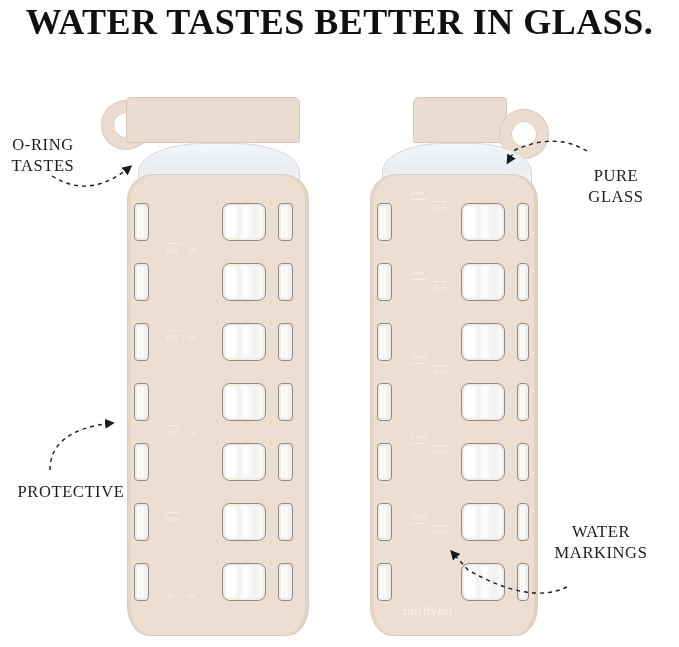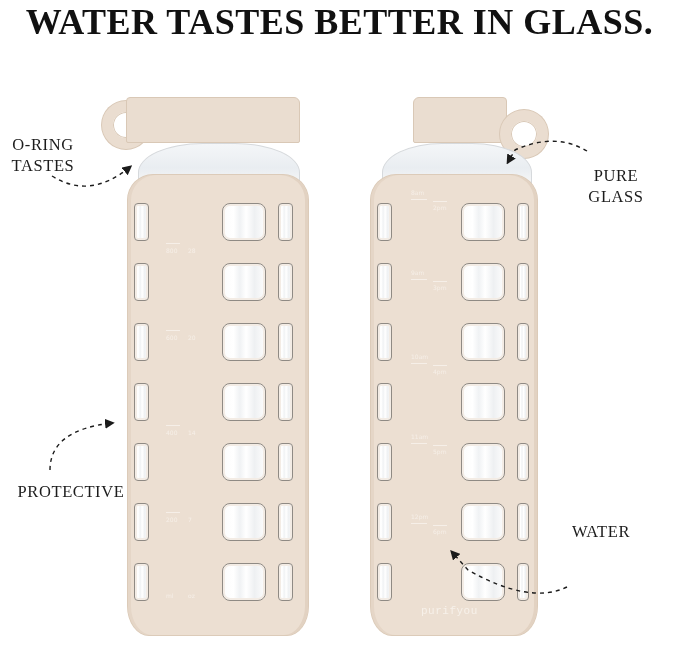--- a/index.html
+++ b/index.html
@@ -129,37 +129,38 @@
     <div class="mark" style="left:40px;top:258px;">11am</div>
     <div class="mark-line" style="left:40px;top:268px;width:16px;"></div>
     <div class="mark-line" style="left:62px;top:270px;width:14px;"></div>
     <div class="mark" style="left:62px;top:273px;">5pm</div>
 
     <div class="mark" style="left:40px;top:338px;">12pm</div>
     <div class="mark-line" style="left:40px;top:348px;width:16px;"></div>
     <div class="mark-line" style="left:62px;top:350px;width:14px;"></div>
     <div class="mark" style="left:62px;top:353px;">6pm</div>
 
-    <div class="brand" style="left:50px;top:430px;font-family:Liberation Mono, monospace;">purifyou</div>
+    <div class="brand" style="left:32px;top:430px;">purifyou</div>
   </div>
 </div>
 
 <div class="callout" style="left:4px;top:134px;width:78px;">
   <span class="line">O-RING</span>
   <span class="line">TASTES</span>
 </div>
 <div class="callout" style="left:553px;top:141px;width:126px;margin-top:24px;">
   <span class="line">PURE</span>
   <span class="line">GLASS</span>
 </div>
 <div class="callout" style="left:16px;top:481px;width:110px;">
   <span class="line">PROTECTIVE</span>
 </div>
 <div class="callout" style="left:550px;top:521px;width:102px;">
   <span class="line">WATER</span>
+  <span class="line">MARKINGS</span>
 </div>
 
 <svg class="arrows" width="679" height="647" viewBox="0 0 679 647">
   <defs>
     <marker id="ah" markerWidth="7" markerHeight="7" refX="5" refY="3.5" orient="auto">
       <path d="M0,0 L7,3.5 L0,7 z" fill="#1b1b1b"></path>
     </marker>
   </defs>
   <g fill="none" stroke="#1b1b1b" stroke-width="1.4" stroke-dasharray="4,4">
     <path d="M52,176 Q90,200 130,167" marker-end="url(#ah)"></path>

